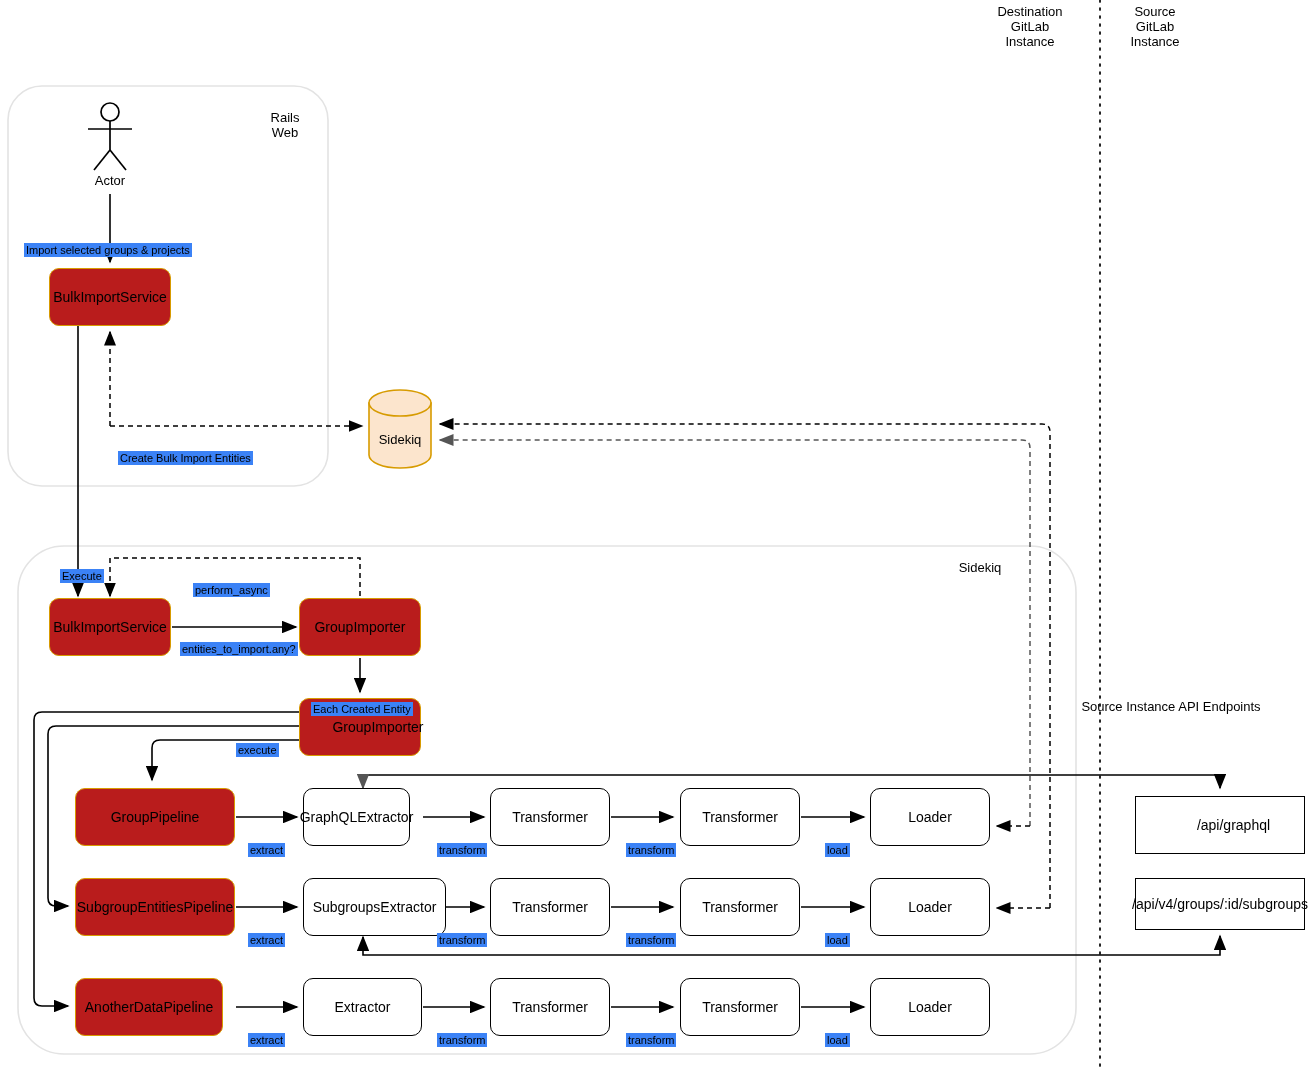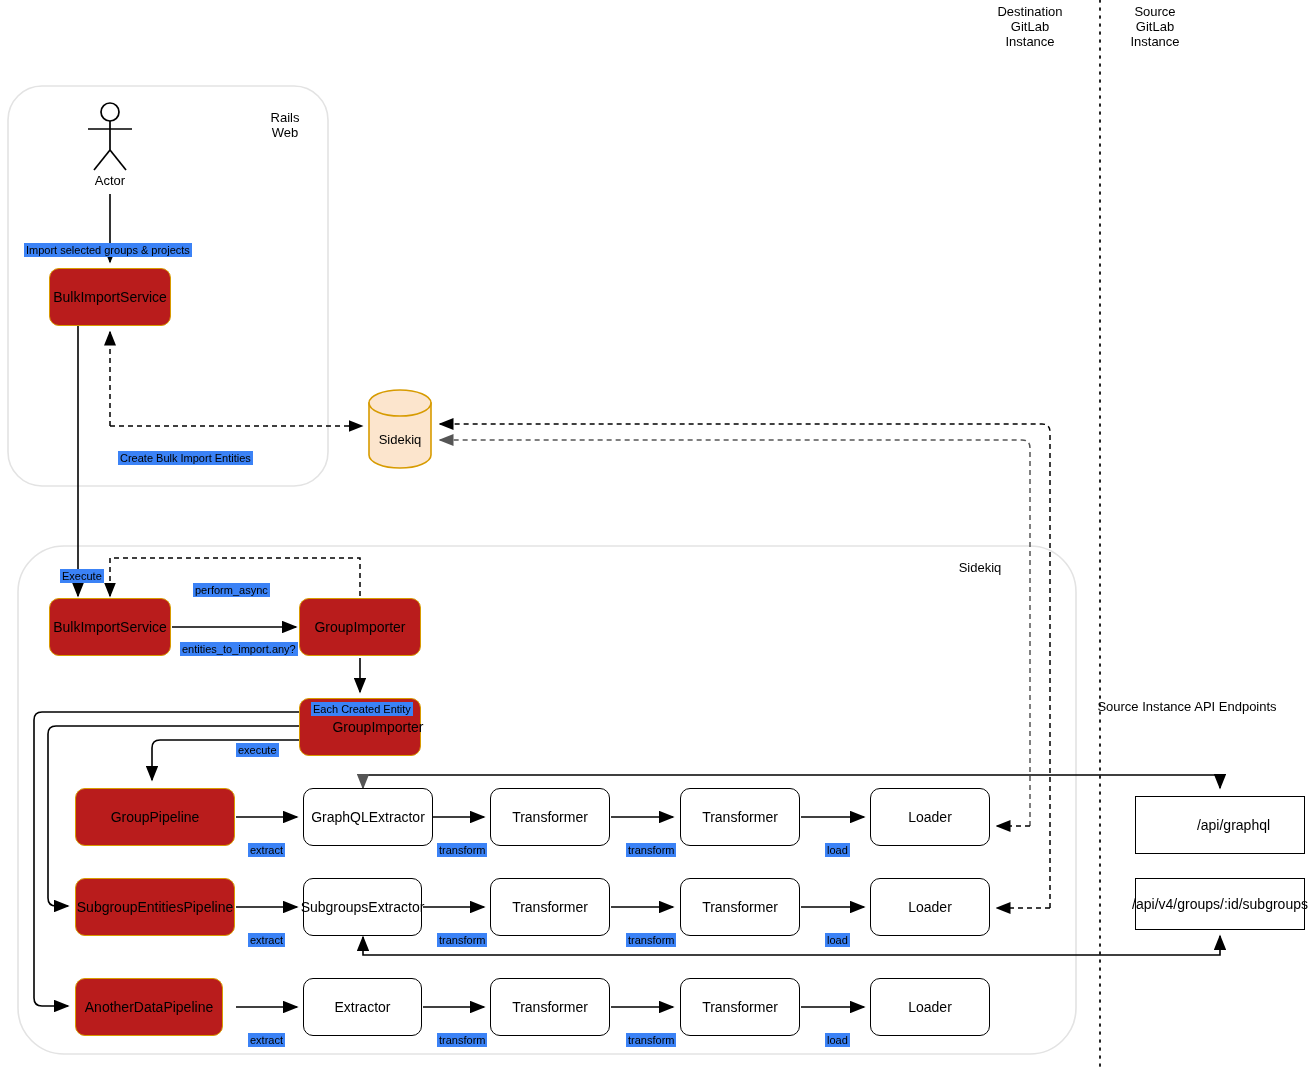--- a/index.html
+++ b/index.html
@@ -98,21 +98,21 @@
 
 <div class="zone-lbl ctr" style="left:980px;top:4px;width:100px;">Destination
 GitLab
 Instance</div>
 <div class="zone-lbl ctr" style="left:1105px;top:4px;width:100px;">Source
 GitLab
 Instance</div>
 <div class="zone-lbl ctr" style="left:255px;top:110px;width:60px;">Rails
 Web</div>
 <div class="zone-lbl ctr" style="left:948px;top:560px;width:64px;">Sidekiq</div>
-<div class="zone-lbl ctr" style="left:1076px;top:699px;width:190px;margin-left:16px;">Source Instance API Endpoints</div>
+<div class="zone-lbl ctr" style="left:1076px;top:699px;width:190px;">Source Instance API Endpoints</div>
 
 <div class="lbl ctr" style="left:80px;top:173px;width:60px;">Actor</div>
 
 <div class="node orange" style="left:49px;top:268px;width:122px;height:58px;">
   <span>BulkImportService</span>
 </div>
 
 <div class="lbl ctr" style="left:360px;top:432px;width:80px;">Sidekiq</div>
 
 <div class="node orange" style="left:49px;top:598px;width:122px;height:58px;">
@@ -130,24 +130,24 @@
 <div class="node orange" style="left:75px;top:788px;width:160px;height:58px;">
   <span>GroupPipeline</span>
 </div>
 <div class="node orange" style="left:75px;top:878px;width:160px;height:58px;">
   <span>SubgroupEntitiesPipeline</span>
 </div>
 <div class="node orange" style="left:75px;top:978px;width:148px;height:58px;">
   <span>AnotherDataPipeline</span>
 </div>
 
-<div class="node plain" style="left:303px;top:788px;width:130px;height:58px;">
+<div class="node plain" style="left:303px;top:788px;width:107px;height:58px;">
   <span>GraphQLExtractor</span>
 </div>
-<div class="node plain" style="left:303px;top:878px;width:119px;height:58px;text-align:center;">
+<div class="node plain" style="left:303px;top:878px;width:143px;height:58px;text-align:center;">
   <span>SubgroupsExtractor</span>
 </div>
 <div class="node plain" style="left:303px;top:978px;width:119px;height:58px;">
   <span>Extractor</span>
 </div>
 
 <div class="node plain" style="left:490px;top:788px;width:120px;height:58px;">
   <span>Transformer</span>
 </div>
 <div class="node plain" style="left:680px;top:788px;width:120px;height:58px;">

